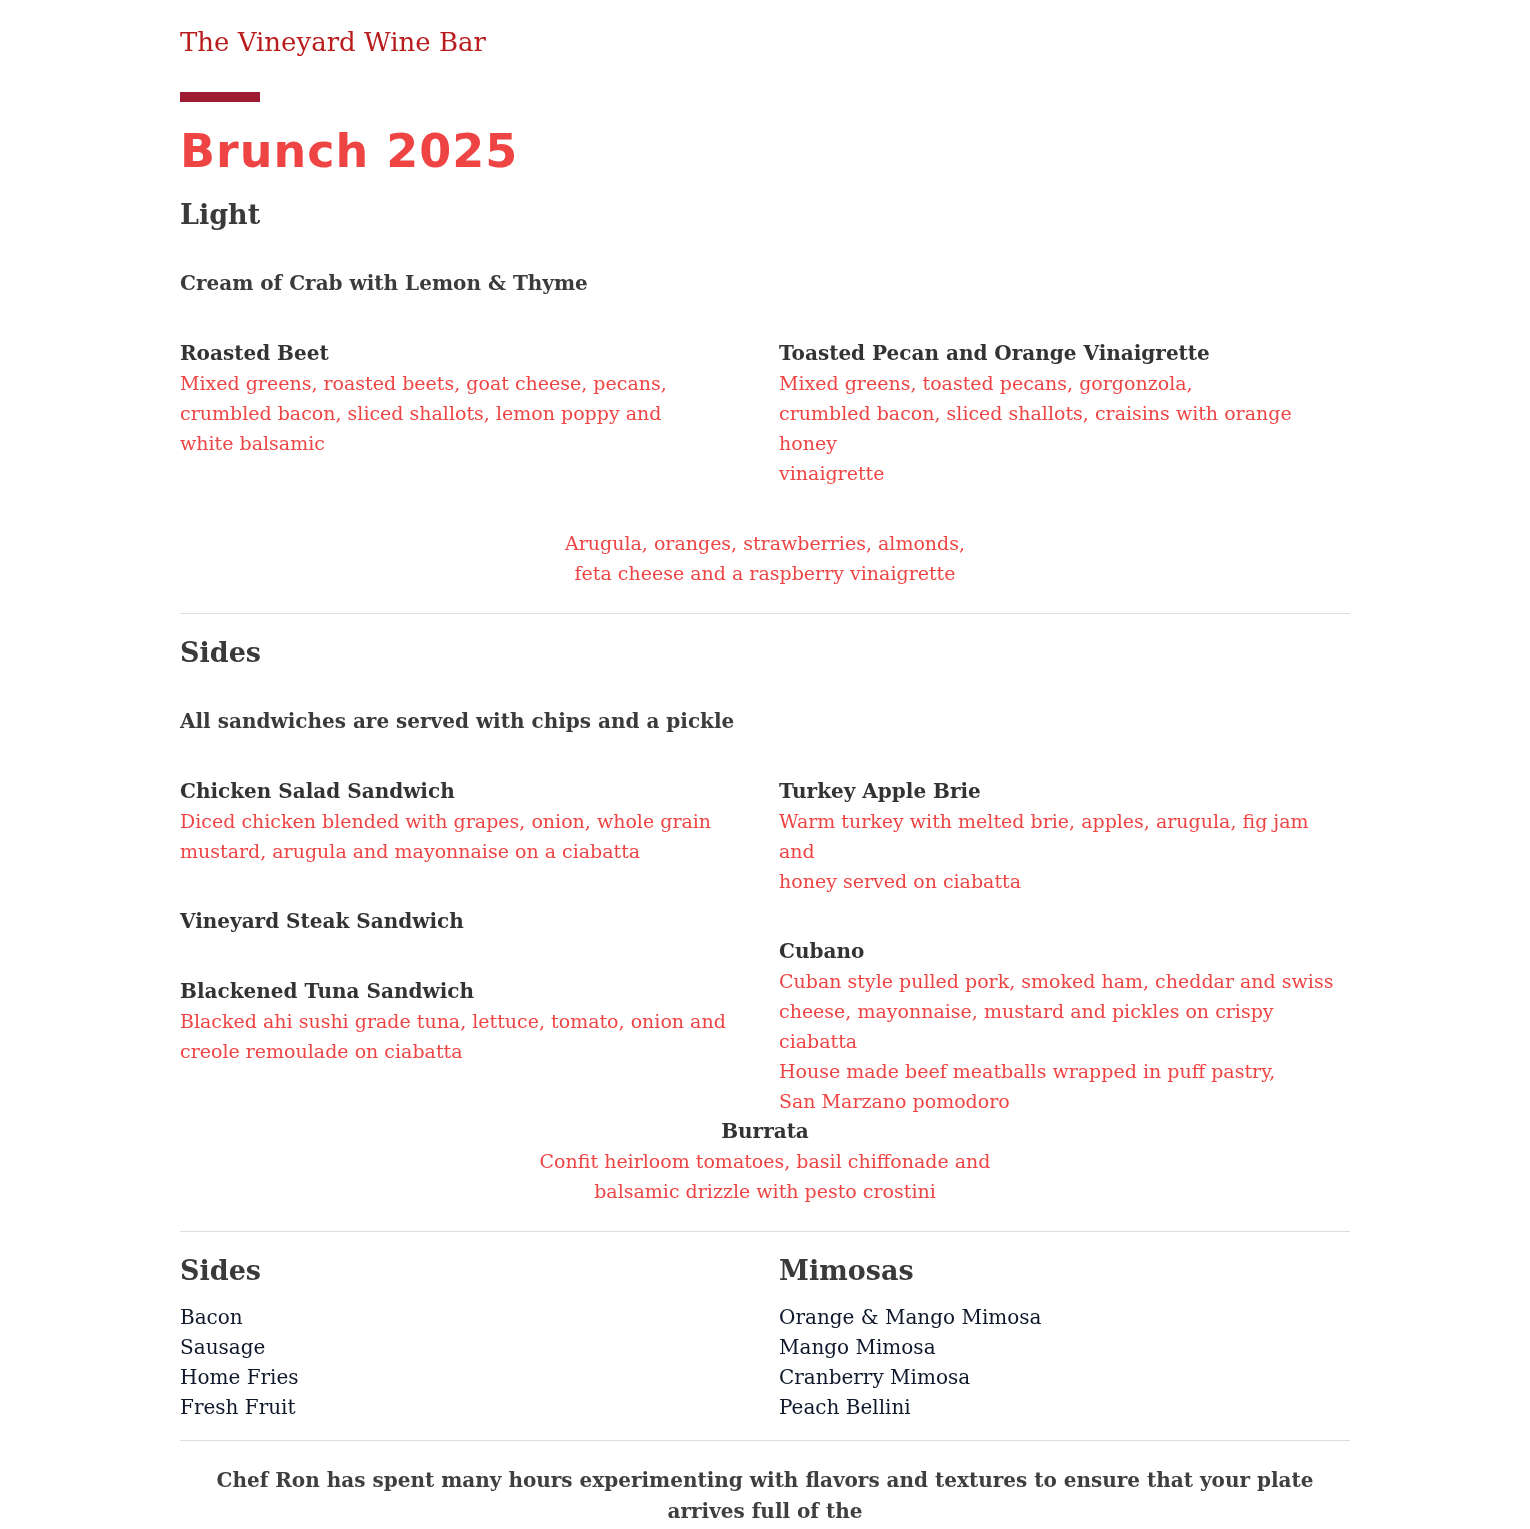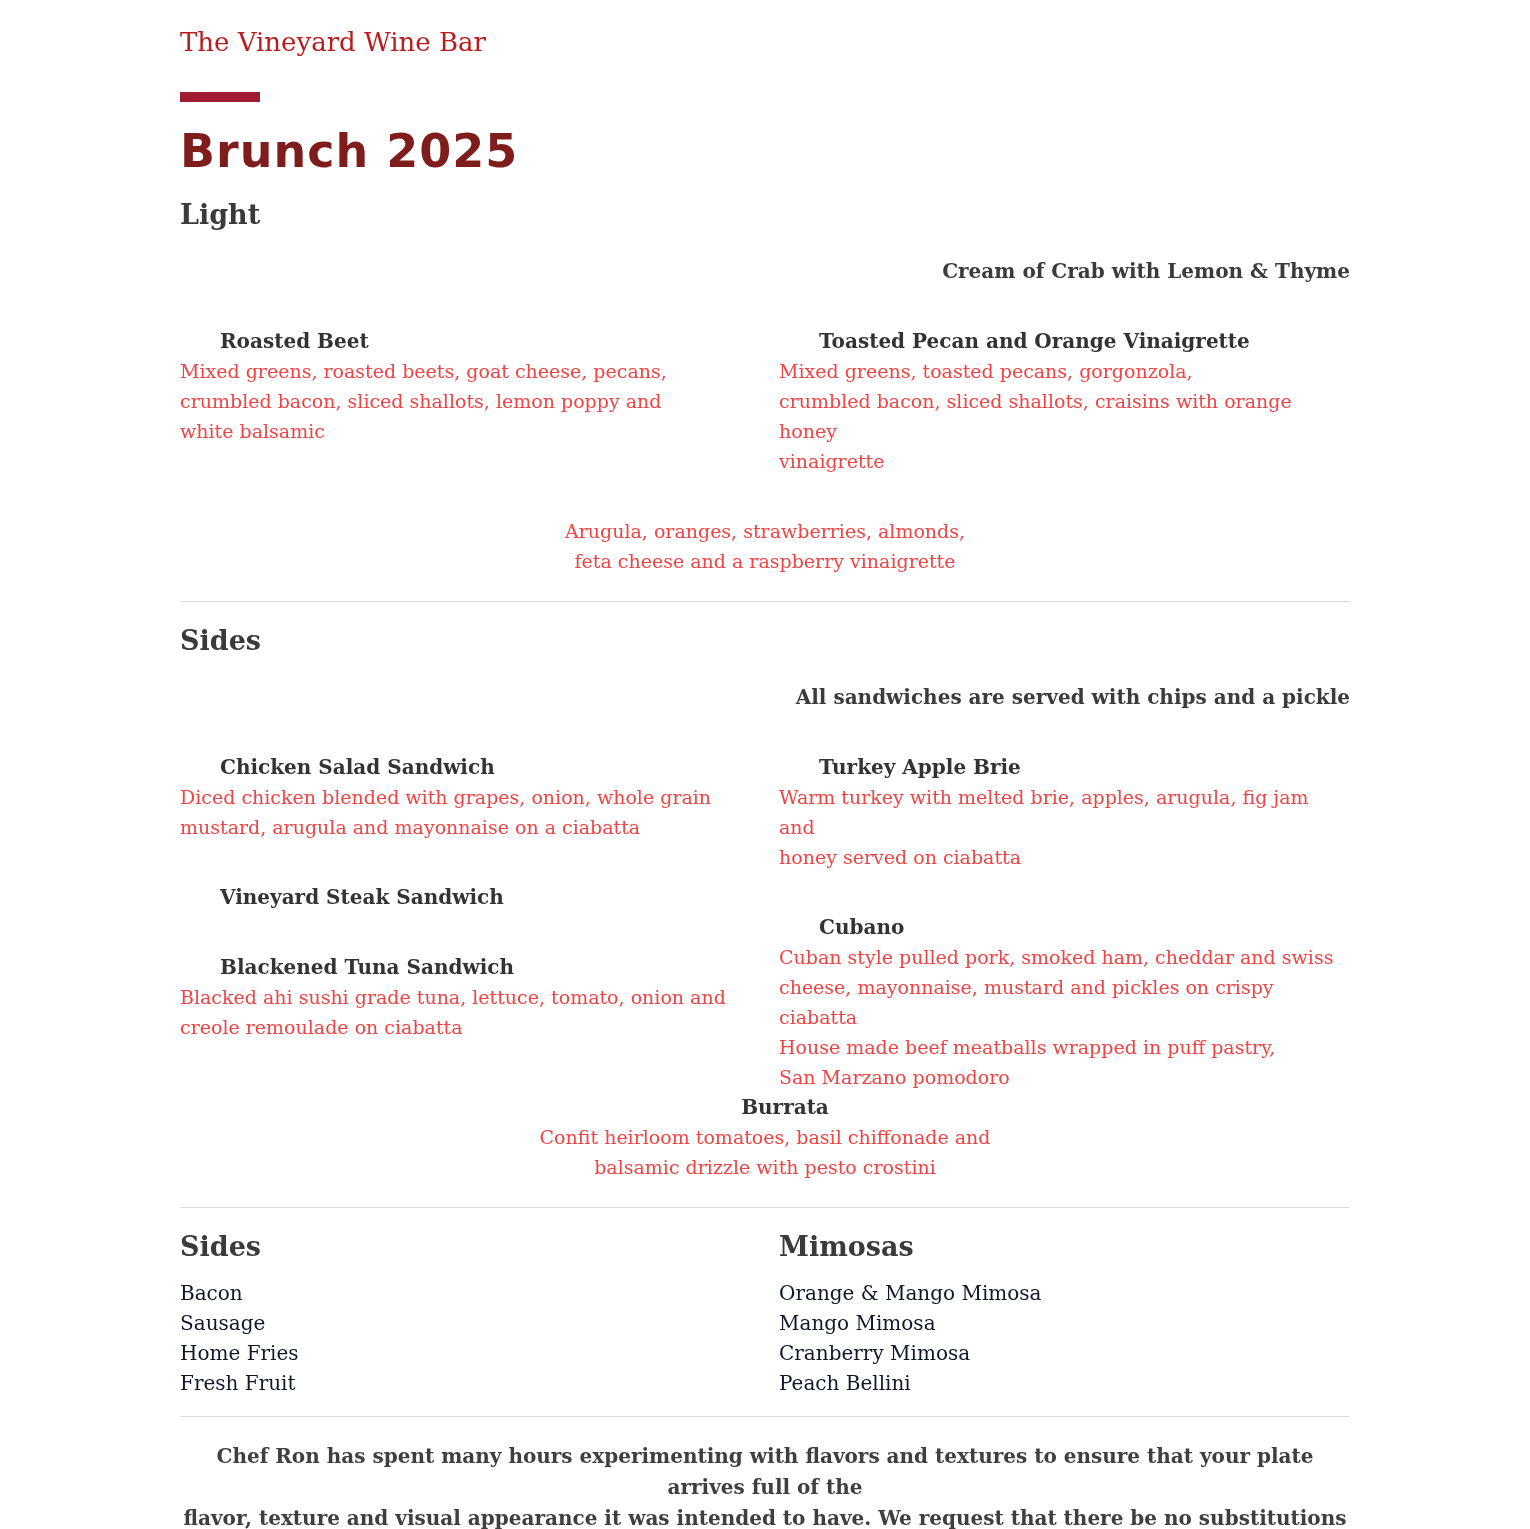--- a/index.html
+++ b/index.html
@@ -25,49 +25,48 @@
     height: 10px;
     background: #9e1b32;
     margin-top: 34px;
   }
   .menu-title {
     font-family: "DejaVu Sans", "Liberation Sans", sans-serif;
     font-weight: 800;
     font-size: 46px;
     line-height: 50px;
     letter-spacing: 1px;
-    color: #7f1d1d;
+    color: #ef4444;
     margin-top: 24px;
   }
   .section-heading {
     font-size: 27px;
     line-height: 34px;
     font-weight: 700;
     color: #3a3a3a;
     margin-top: 22px;
   }
   .centered-note {
-    text-align: right;
+    text-align: left;
     font-weight: 700;
     font-size: 20px;
     line-height: 30px;
     color: #3b3b3b;
-    margin-top: 24px;
+    margin-top: 36px;
   }
   .two-col { display: flex; margin-top: 40px; }
   .col-left  { width: 599px; padding-right: 28px; }
   .col-right { width: 571px; }
   .menu-item { margin-bottom: 40px; }
   .menu-item:last-child { margin-bottom: 0; }
   .item-name {
     font-weight: 700;
     font-size: 20px;
     line-height: 30px;
     color: #333333;
-    margin-left: 40px;
   }
   .item-desc {
     font-size: 19px;
     line-height: 30px;
     color: #ef4444;
     white-space: pre-line;
   }
   .centered-item { text-align: center; margin-top: 40px; }
   .divider {
     border: none;

